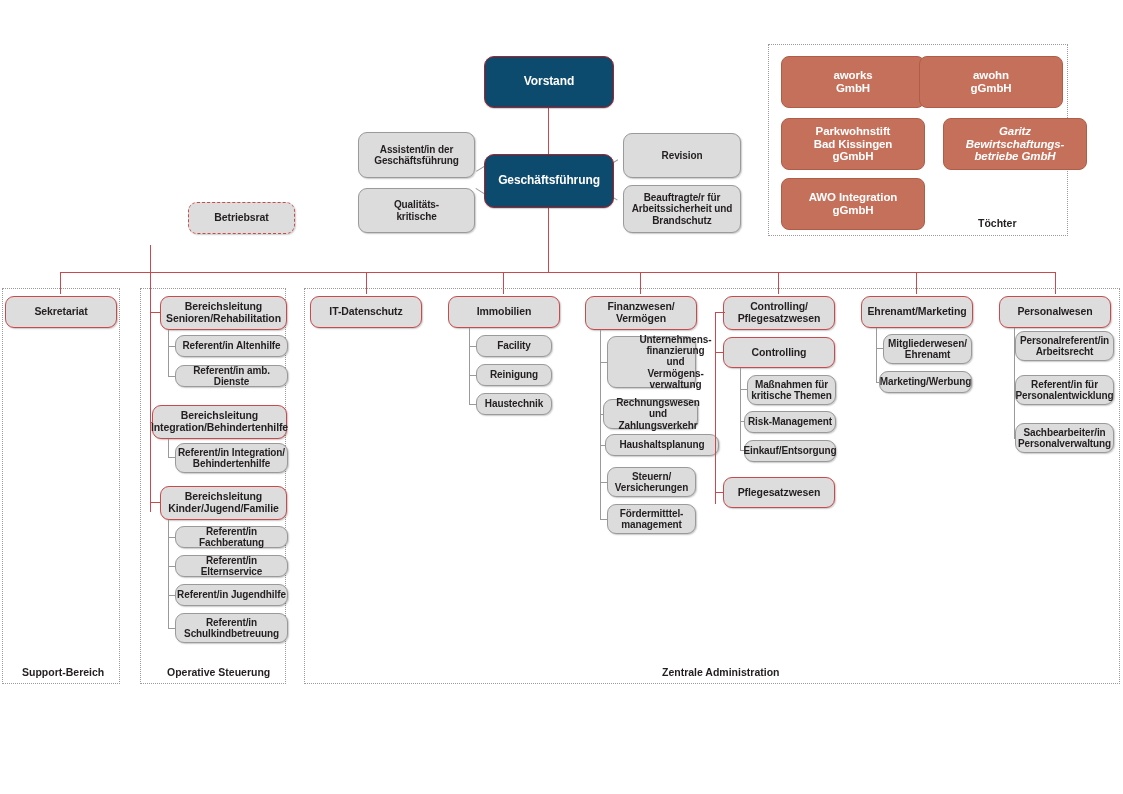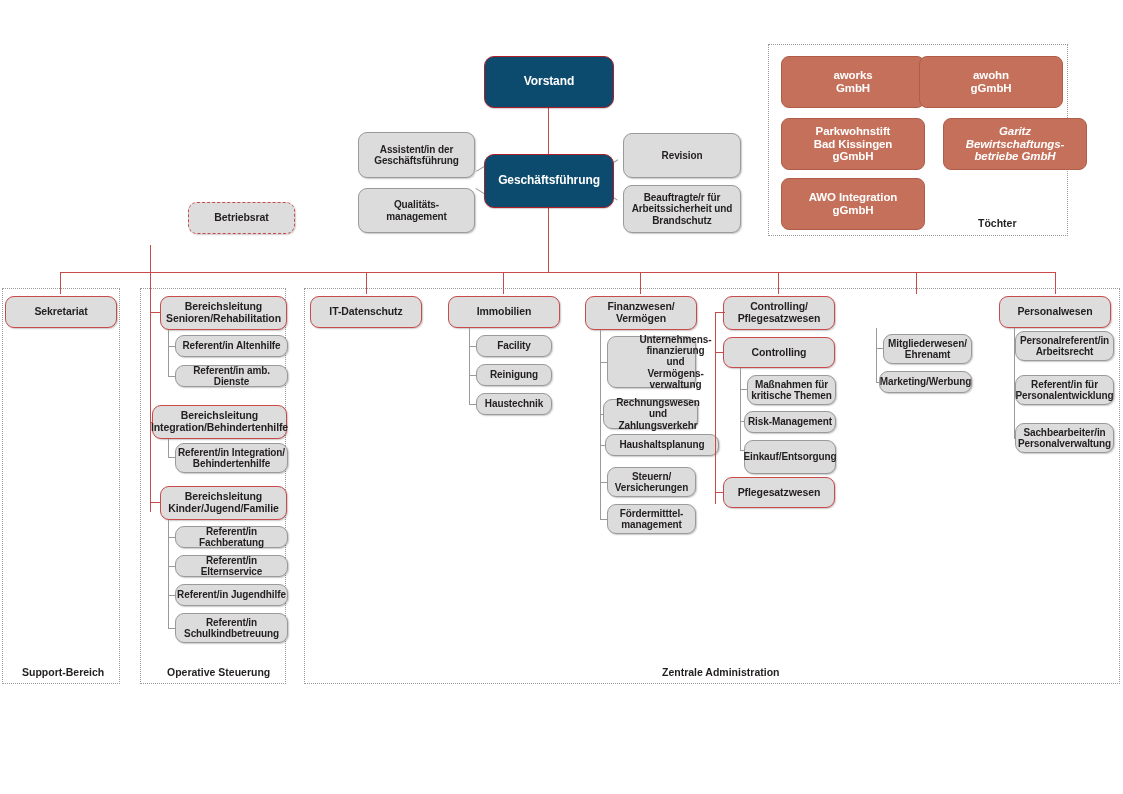--- a/index.html
+++ b/index.html
@@ -71,21 +71,21 @@
   <div class="diag" style="left:599px;top:188px;width:22px;transform:rotate(32deg);"></div>
 
   <div class="box lv1" style="left:484px;top:56px;width:130px;height:52px;">Vorstand</div>
 
   <div class="box lv1" style="left:484px;top:154px;width:130px;height:54px;">Geschäftsführung</div>
 
   <div class="box lv3" style="left:358px;top:132px;width:117px;height:46px;white-space:pre-line;">Assistent/in der
 Geschäftsführung</div>
 
   <div class="box lv3" style="left:358px;top:188px;width:117px;height:45px;white-space:pre-line;">Qualitäts-
-management</div>
+kritische</div>
 
   <div class="box lv3" style="left:623px;top:133px;width:118px;height:45px;white-space:pre-line;">Revision</div>
 
   <div class="box lv3" style="left:623px;top:185px;width:118px;height:48px;white-space:pre-line;">Beauftragte/r für
 Arbeitssicherheit und
 Brandschutz</div>
 
   <div class="box dash" style="left:188px;top:202px;width:107px;height:32px;">Betriebsrat</div>
 
   <div class="box sub" style="left:781px;top:56px;width:144px;height:52px;white-space:pre-line;">aworks
@@ -191,24 +191,25 @@
 
   <div class="box lv2" style="left:723px;top:337px;width:112px;height:31px;">Controlling</div>
 
   <div class="gl glv" style="left:740px;top:368px;height:83px;"></div>
   <div class="gl glh" style="left:740px;top:389px;width:8px;"></div>
   <div class="gl glh" style="left:740px;top:421px;width:8px;"></div>
   <div class="gl glh" style="left:740px;top:450px;width:8px;"></div>
   <div class="box lv3" style="left:747px;top:375px;width:89px;height:30px;white-space:pre-line;">Maßnahmen für
 kritische Themen</div>
   <div class="box lv3" style="left:744px;top:411px;width:92px;height:22px;">Risk-Management</div>
-  <div class="box lv3" style="left:744px;top:440px;width:92px;height:34px;">Einkauf/Entsorgung</div>
+  <div class="box lv3" style="left:744px;top:440px;width:92px;height:22px;">Einkauf/Entsorgung</div>
 
   <div class="box lv2" style="left:723px;top:477px;width:112px;height:31px;">Pflegesatzwesen</div>
 
+  <div class="box lv2" style="left:861px;top:296px;width:112px;height:32px;">Ehrenamt/Marketing</div>
   <div class="gl glv" style="left:876px;top:328px;height:55px;"></div>
   <div class="gl glh" style="left:876px;top:348px;width:8px;"></div>
   <div class="gl glh" style="left:876px;top:382px;width:8px;"></div>
   <div class="box lv3" style="left:883px;top:334px;width:89px;height:30px;white-space:pre-line;">Mitgliederwesen/
 Ehrenamt</div>
   <div class="box lv3" style="left:879px;top:371px;width:93px;height:22px;">Marketing/Werbung</div>
 
   <div class="box lv2" style="left:999px;top:296px;width:112px;height:32px;">Personalwesen</div>
   <div class="gl glv" style="left:1014px;top:328px;height:111px;"></div>
   <div class="gl glh" style="left:1014px;top:345px;width:8px;"></div>

